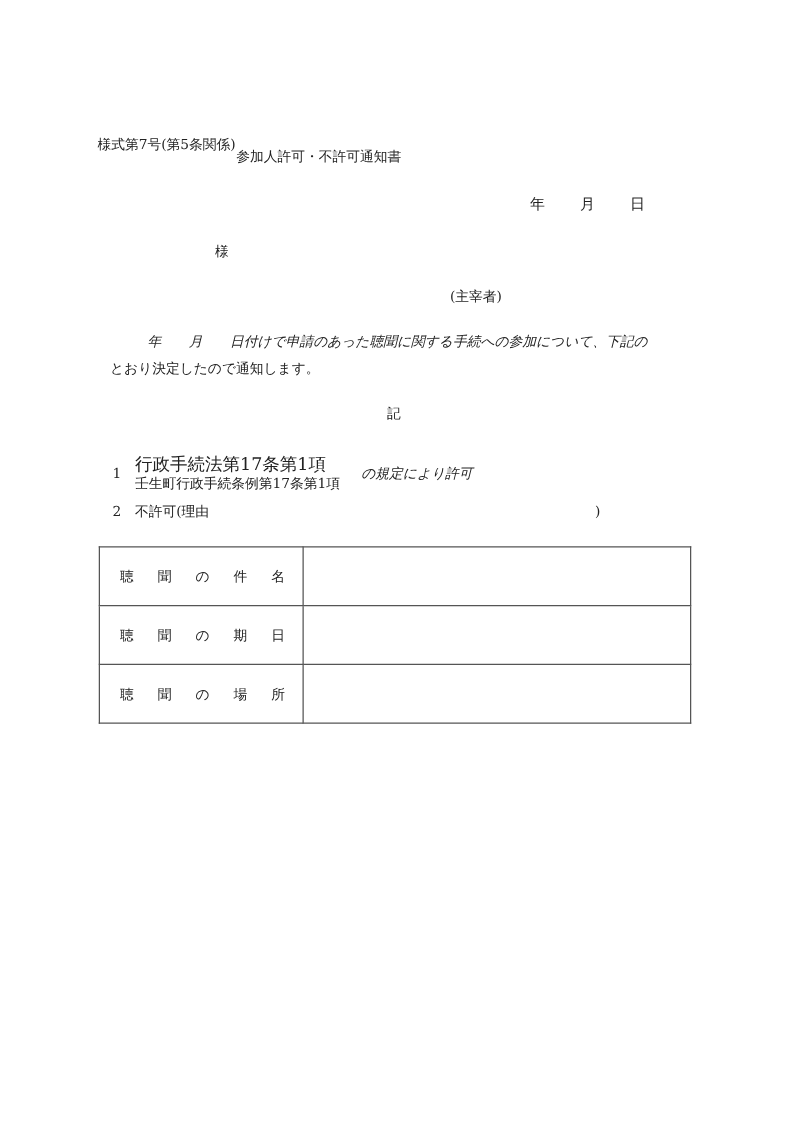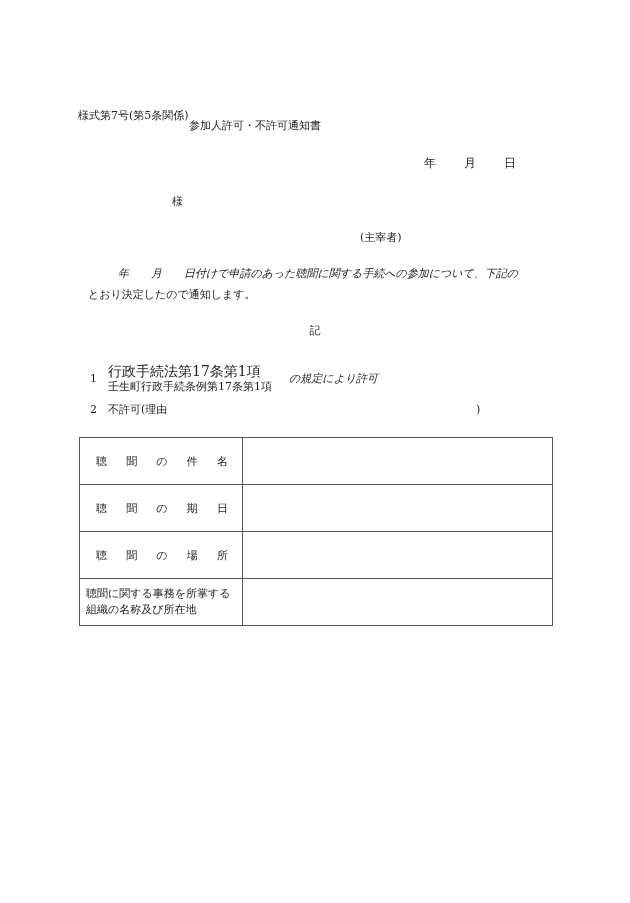--- a/index.html
+++ b/index.html
@@ -131,23 +131,14 @@
       <div class="spaced">
         <span>聴</span>
         <span>聞</span>
         <span>の</span>
         <span>場</span>
         <span>所</span>
       </div>
     </td>
     <td class="value"></td>
   </tr>
-  <tr>
-    <td class="label">
-      <div class="two-line">
-        <div>聴聞に関する事務を所掌する</div>
-        <div>組織の名称及び所在地</div>
-      </div>
-    </td>
-    <td class="value"></td>
-  </tr>
 </tbody>
   </table>
 
 </body></html>

